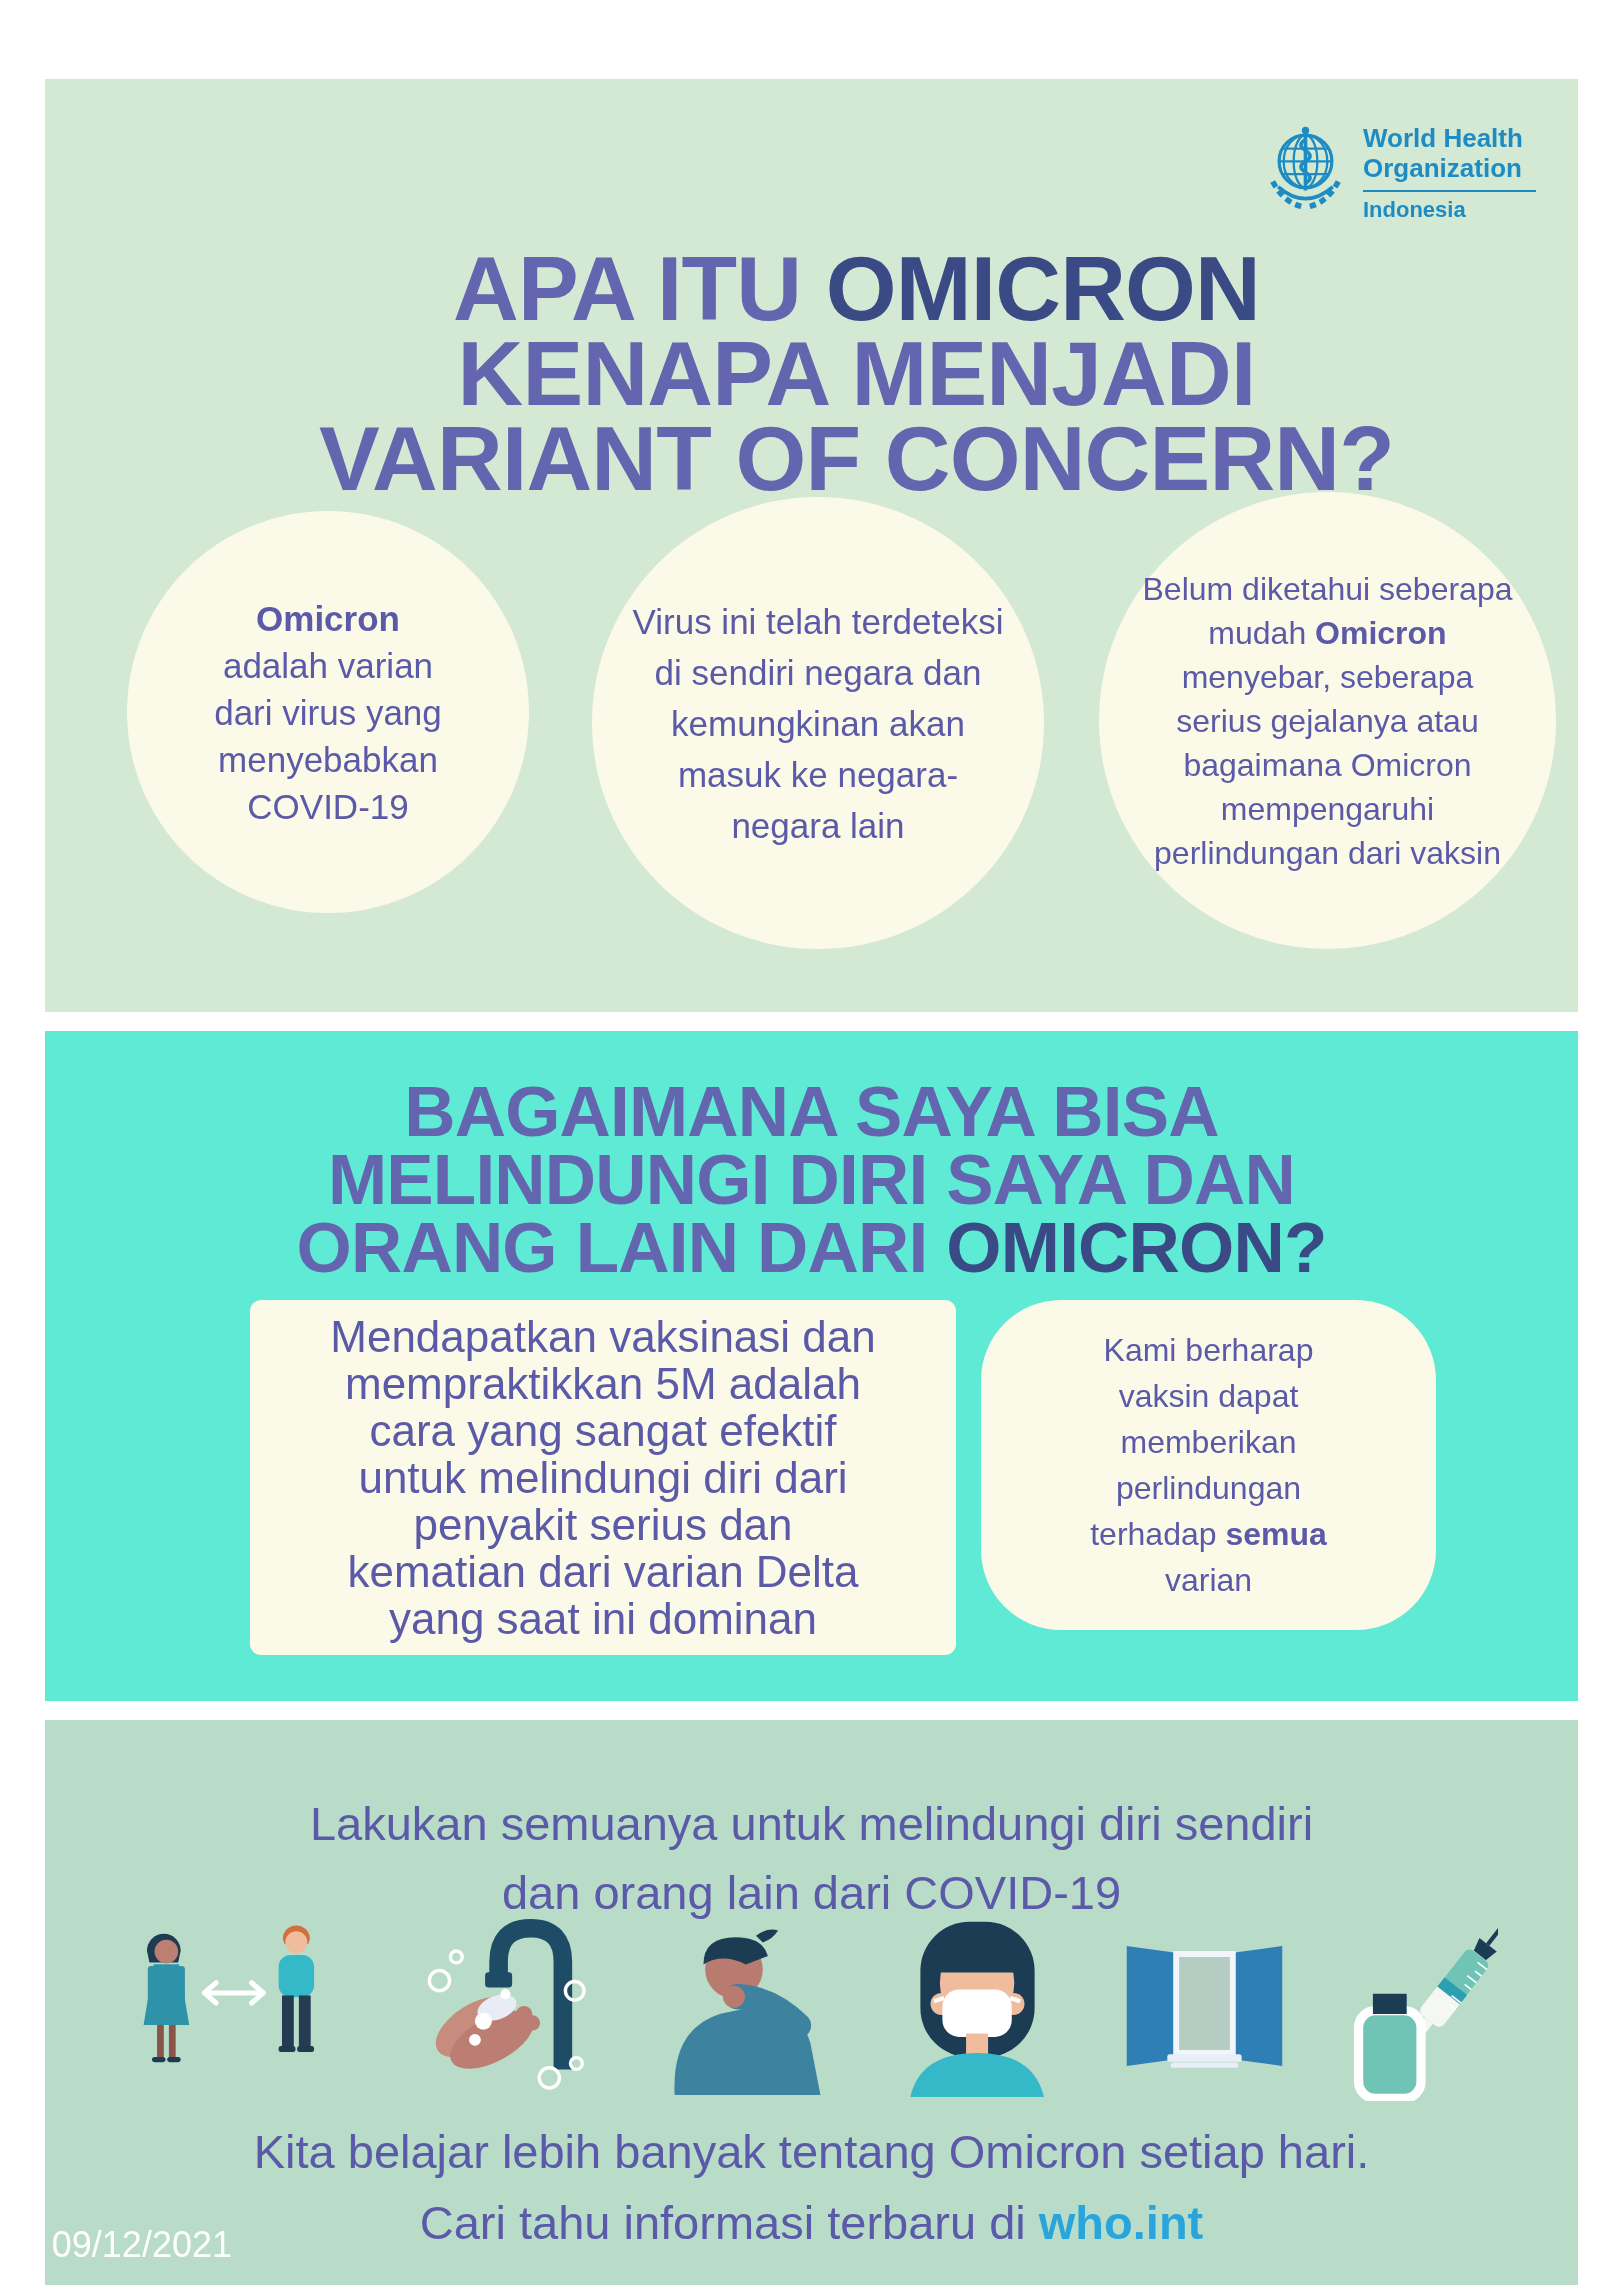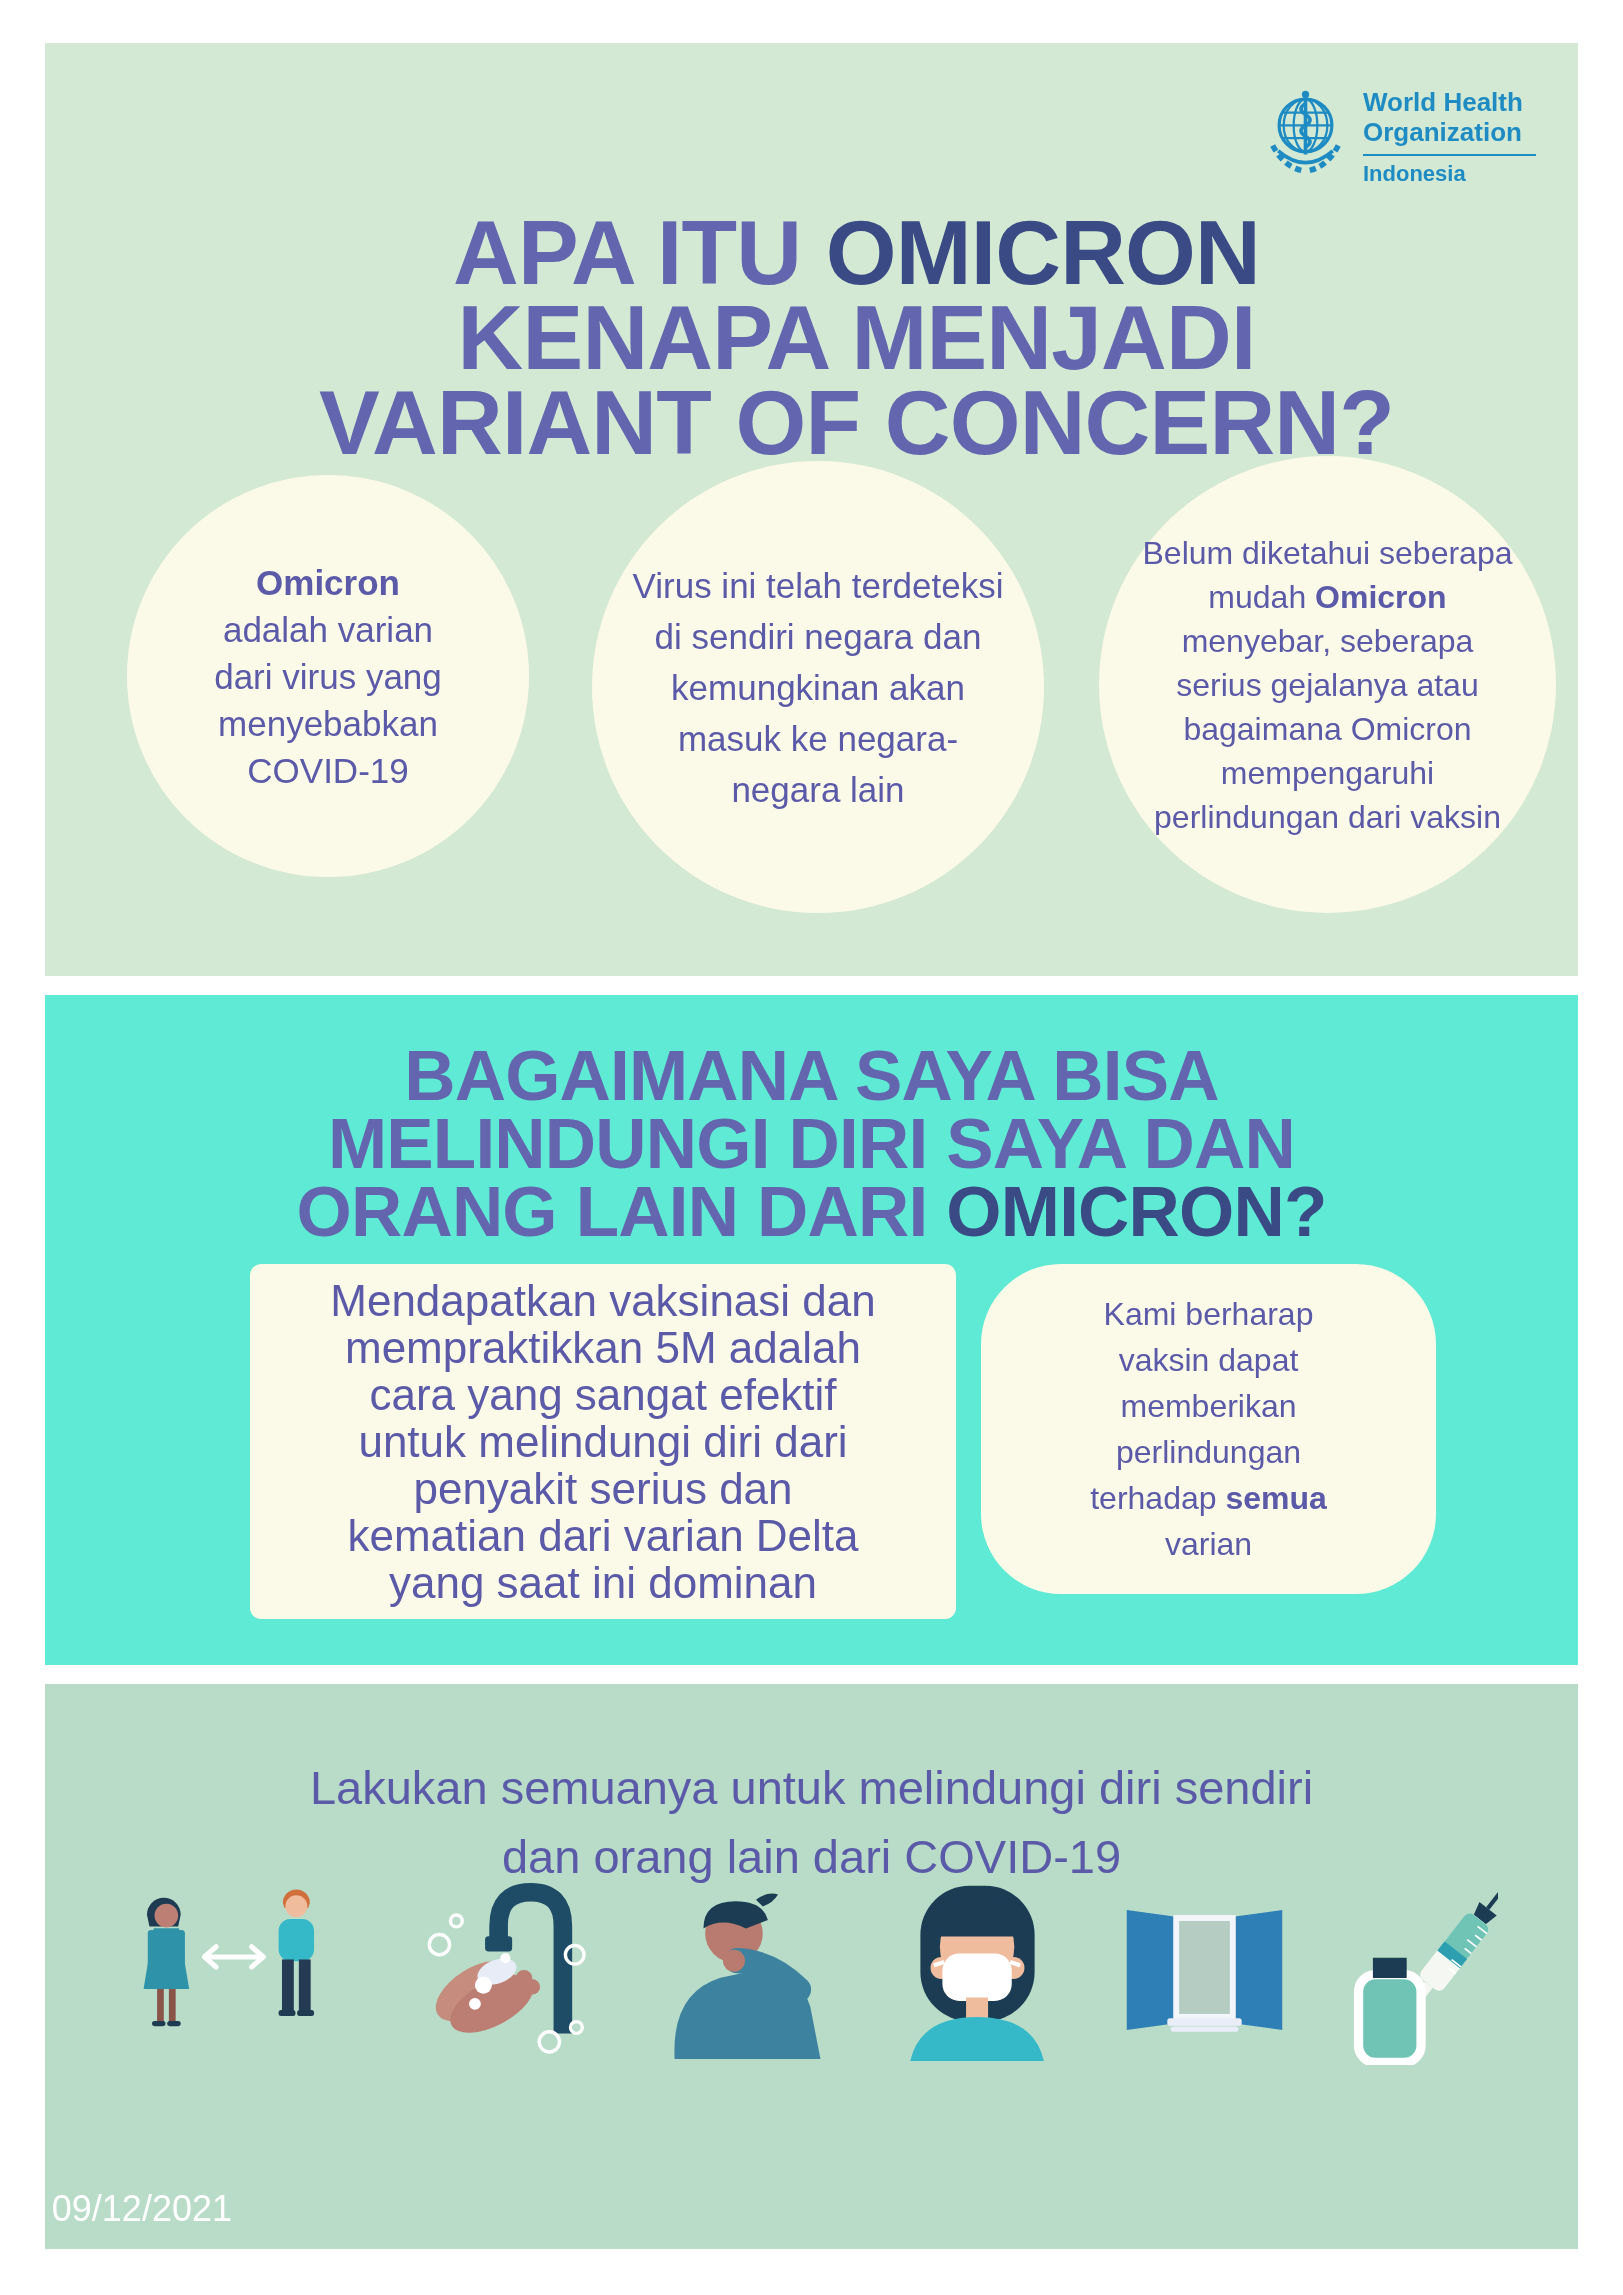--- a/index.html
+++ b/index.html
@@ -1,18 +1,18 @@
 <!DOCTYPE html>
 <html style="font-size:13.5px"><head>
 <meta charset="utf-8">
 <style>
   html,body{margin:0;padding:0;background:#ffffff;}
   .sheet{position:relative;width:1623px;height:2295px;background:#ffffff;overflow:hidden;
          font-family:"Liberation Sans",sans-serif;}
-  .section{position:absolute;left:45px;width:1533px;}
+  .section{position:absolute;left:45px;width:1533px;margin-top:36px;}
   .sec-top{top:43px;height:933px;background:#d3e9d4;}
   .sec-mid{top:995px;height:670px;background:#5eead4;}
   .sec-bot{top:1684px;height:565px;background:#b8dcc8;}
 
   
   .who-logo{position:absolute;top:44px;right:42px;display:flex;align-items:flex-start;gap:12px;}
   .who-text{color:#1e8bc3;}
   .who-name{font-size:26px;font-weight:bold;line-height:30px;}
   .who-rule{height:2.5px;background:#1e8bc3;margin:6.8px 0 5px 0;width:173px;}
   .who-region{font-size:22px;font-weight:bold;}
@@ -234,18 +234,22 @@
               <line x1="116" y1="106" x2="126" y2="106"></line>
           </g>
           <rect x="103" y="136" width="12" height="38" fill="#f4f7f2"></rect>
           <rect x="88" y="172" width="42" height="12" rx="6" fill="#f4f7f2"></rect>
         </g>
         <rect x="10" y="118" width="74" height="104" rx="20" fill="#6fc4b5" stroke="#ffffff" stroke-width="11"></rect>
         <rect x="27" y="98" width="40" height="24" fill="#1c3c54"></rect>
       </svg>
     </div>
 
+    <div class="bot-footer">
+      <span>Kita belajar lebih banyak tentang Omicron setiap hari.</span><br>
+      <span><span>Cari tahu informasi terbaru di </span><a href="#" class="link">who.int</a></span>
+    </div>
 
     <div class="date">09/12/2021</div>
   </div>
 
 </div>
 
 
 </body></html>

